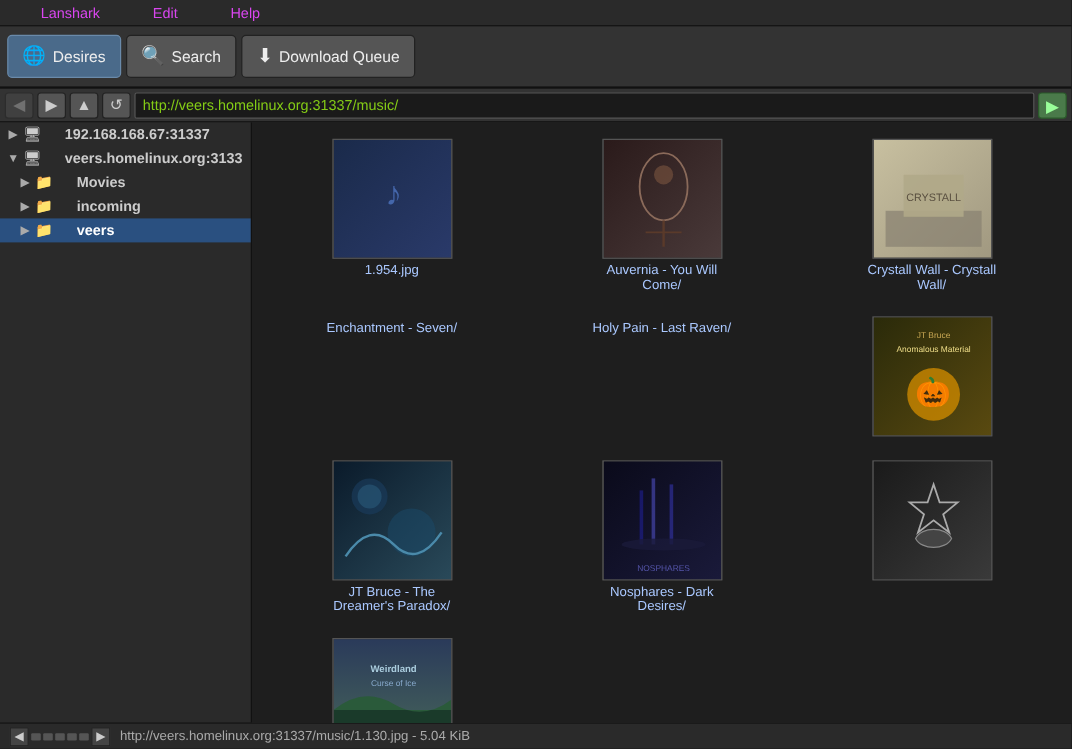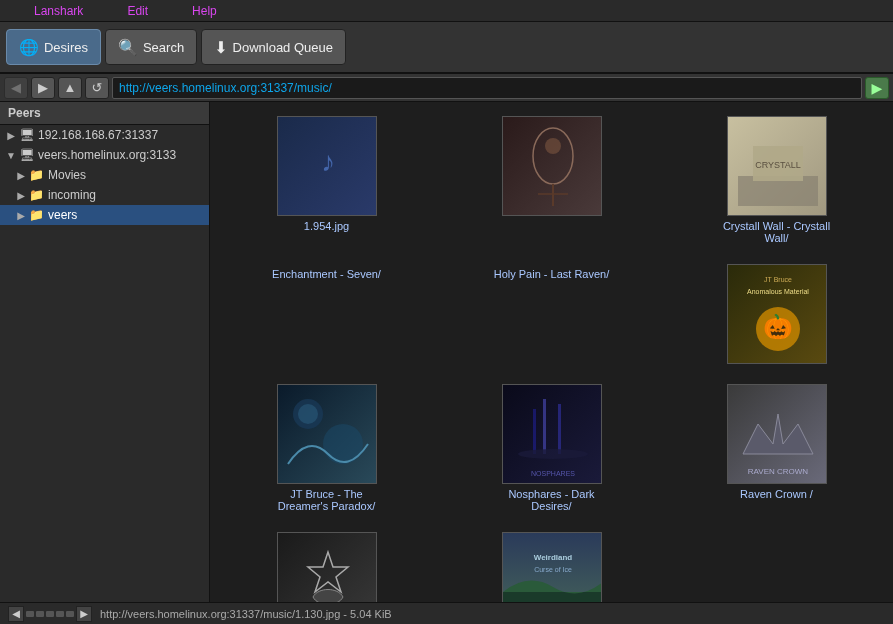--- a/index.html
+++ b/index.html
@@ -106,24 +106,25 @@
     .tree-icon {
       width: 18px;
       height: 14px;
       display: inline-flex;
       align-items: center;
       justify-content: center;
       font-size: 12px;
       flex-shrink: 0;
     }
     .tree-label {
-      margin-left: 2px;
+      margin-left: 18px;
       white-space: nowrap;
       overflow: hidden;
       text-overflow: ellipsis;
+      font-weight: bold;
     }
     .indent1 { padding-left: 14px; }
 
     
     .addressbar {
       background: #333;
       height: 28px;
       display: flex;
       align-items: center;
       padding: 0 4px;
@@ -142,21 +143,21 @@
       align-items: center;
       justify-content: center;
       font-size: 13px;
     }
     .nav-btn.disabled { opacity: 0.4; cursor: default; }
     .address-input {
       flex: 1;
       height: 22px;
       background: #1a1a1a;
       border: 1px solid #555;
-      color: #0ea5e9;
+      color: #84cc16;
       font-size: 12px;
       padding: 0 6px;
       outline: none;
       border-radius: 2px;
     }
     .go-btn {
       width: 24px;
       height: 22px;
       background: #4a7a4a;
       border: 1px solid #2a5a2a;
@@ -289,21 +290,20 @@
   <button class="nav-btn">▶</button>
   <button class="nav-btn">▲</button>
   <button class="nav-btn">↺</button>
   <input class="address-input" type="text" value="http://veers.homelinux.org:31337/music/" style="">
   <button class="go-btn">▶</button>
 </div>
 
 <div class="main-layout">
 
   <div class="sidebar">
-    <div class="sidebar-title">Peers</div>
 
     <div class="tree-item">
       <span class="tree-arrow">▶</span>
       <span class="tree-icon">🖥</span>
       <span class="tree-label">192.168.168.67:31337</span>
     </div>
 
     <div class="tree-item">
       <span class="tree-arrow">▼</span>
       <span class="tree-icon">🖥</span>
@@ -357,20 +357,21 @@
                 <stop offset="100%" style="stop-color:#4a3a3a"></stop>
               </linearGradient>
             </defs>
             <rect width="100" height="100" fill="url(#g1)"></rect>
             <ellipse cx="50" cy="40" rx="20" ry="28" fill="none" stroke="#8a6a5a" stroke-width="1.5"></ellipse>
             <circle cx="50" cy="30" r="8" fill="#6a4a3a" opacity="0.8"></circle>
             <line x1="50" y1="68" x2="50" y2="90" stroke="#5a3a2a" stroke-width="2"></line>
             <line x1="35" y1="78" x2="65" y2="78" stroke="#5a3a2a" stroke-width="1.5"></line>
           </svg>
         </div>
+        <span class="file-label">Auvernia - You Will Come/</span>
       </div>
 
       <div class="file-item">
         <div class="thumb-container">
           <svg width="100" height="100">
             <defs>
               <linearGradient id="g2" x1="0%" y1="0%" x2="100%" y2="100%">
                 <stop offset="0%" style="stop-color:#c8c0a0"></stop>
                 <stop offset="100%" style="stop-color:#a09880"></stop>
               </linearGradient>
@@ -442,36 +443,20 @@
             <rect x="40" y="15" width="3" height="55" fill="#4444aa" opacity="0.7"></rect>
             <rect x="55" y="20" width="3" height="50" fill="#3333aa" opacity="0.6"></rect>
             <rect x="30" y="25" width="3" height="45" fill="#2222aa" opacity="0.5"></rect>
             <ellipse cx="50" cy="70" rx="35" ry="5" fill="#1a1a3a" opacity="0.8"></ellipse>
             <text x="50" y="92" text-anchor="middle" fill="#5555aa" font-size="7">NOSPHARES</text>
           </svg>
         </div>
         <span class="file-label">Nosphares - Dark Desires/</span>
       </div>
 
-      <div class="file-item">
-        <div class="thumb-container">
-          <svg width="100" height="100">
-            <defs>
-              <linearGradient id="g8" x1="0%" y1="0%" x2="100%" y2="100%">
-                <stop offset="0%" style="stop-color:#3a3a3a"></stop>
-                <stop offset="100%" style="stop-color:#6a6a7a"></stop>
-              </linearGradient>
-            </defs>
-            <rect width="100" height="100" fill="url(#g8)"></rect>
-            <path d="M15,70 L30,40 L45,60 L50,30 L55,60 L70,40 L85,70 Z" fill="#5a5a6a" stroke="#8a8a9a" stroke-width="1"></path>
-            <text x="50" y="90" text-anchor="middle" fill="#aaaacc" font-size="8">RAVEN CROWN</text>
-          </svg>
-        </div>
-        <span class="file-label">Raven Crown /</span>
-      </div>
 
       <div class="file-item">
         <div class="thumb-container">
           <svg width="100" height="100">
             <defs>
               <linearGradient id="g9" x1="0%" y1="0%" x2="100%" y2="100%">
                 <stop offset="0%" style="stop-color:#1a1a1a"></stop>
                 <stop offset="100%" style="stop-color:#3a3a3a"></stop>
               </linearGradient>
             </defs>

